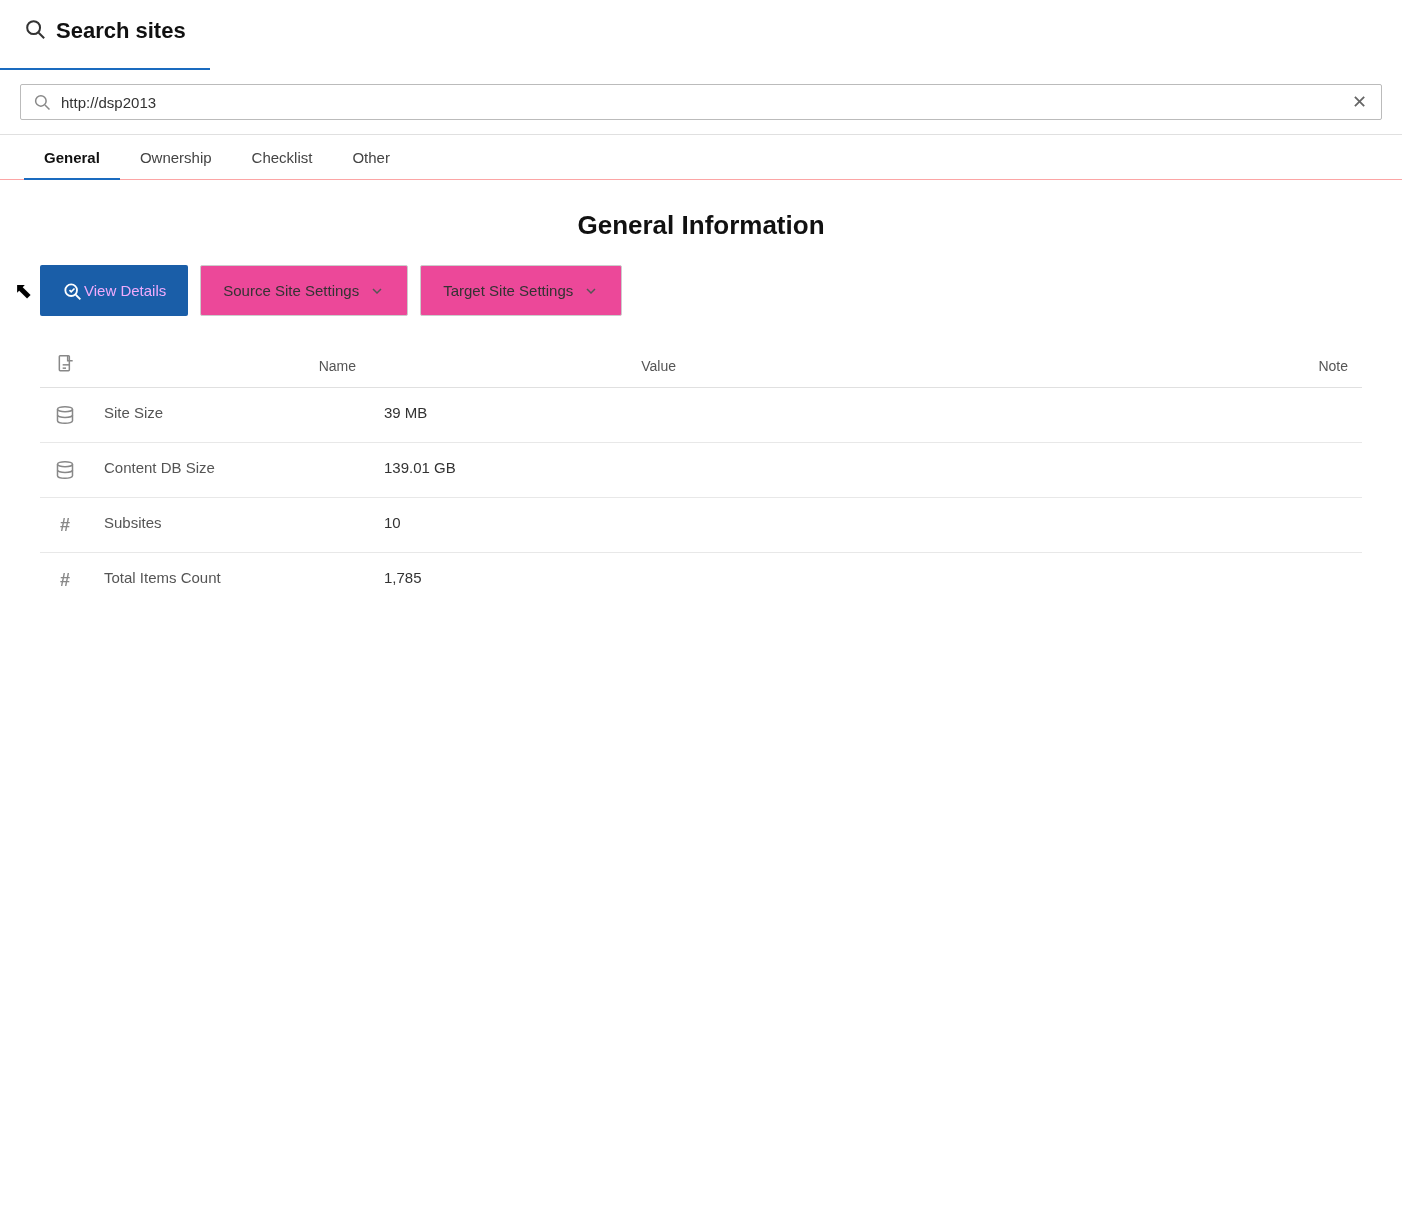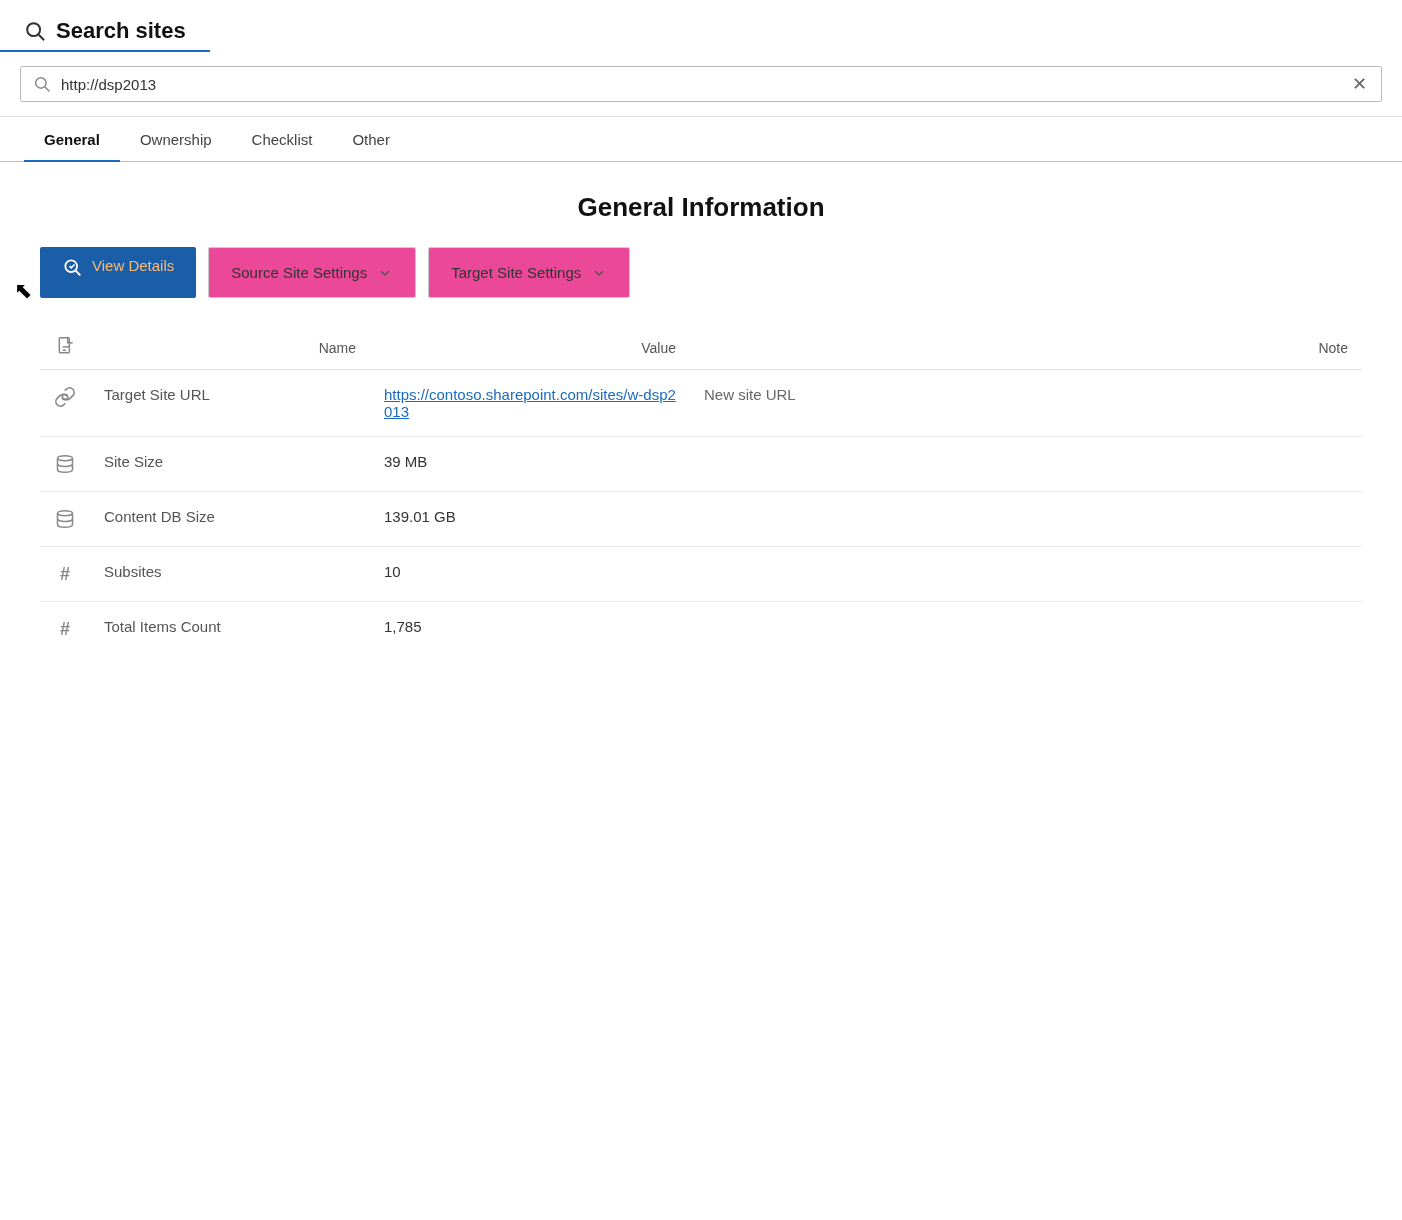--- a/index.html
+++ b/index.html
@@ -11,26 +11,25 @@
     }
 
     .header {
       padding: 18px 24px 0 24px;
       border-bottom: 2px solid #1a6bbf;
       display: inline-block;
       margin-bottom: 0;
     }
     .header-title {
       display: flex;
-      align-items: center;
       gap: 10px;
       font-size: 22px;
       font-weight: 600;
       color: #111;
-      padding-bottom: 6px;
+      padding-bottom: 24px;
     }
     .header-title .search-icon-svg {
       width: 22px;
       height: 22px;
     }
 
     .search-bar-wrapper {
       padding: 14px 20px;
       border-bottom: 1px solid #e0e0e0;
     }
@@ -96,27 +95,28 @@
     }
 
     .action-buttons {
       display: flex;
       gap: 12px;
       margin-bottom: 28px;
     }
 
     .btn-primary {
       background: #1a5ea8;
-      color: #fdba74;
+      color: #f0abfc;
       border: none;
       padding: 10px 22px;
       font-size: 15px;
       cursor: pointer;
       display: flex;
-      gap: 10px;
+      align-items: center;
+      gap: 2px;
       border-radius: 2px;
       font-weight: 500;
     }
     .btn-primary .btn-icon {
       width: 20px;
       height: 20px;
     }
 
     .btn-secondary {
       background: #ec4899;
@@ -274,36 +274,20 @@
           </th>
           <th class="col-name">Name</th>
           <th class="col-value">Value</th>
           <th class="col-note">Note</th>
         </tr>
       </thead>
       <tbody id="table-body">
           <tr>
       <td class="col-icon">
         <div class="row-icon">
-                <svg width="22" height="22" viewBox="0 0 24 24" fill="none" stroke="#888" stroke-width="1.8">
-        <circle cx="12" cy="12" r="3"></circle>
-        <path d="M10 13a5 5 0 0 0 7.54.54l3-3a5 5 0 0 0-7.07-7.07l-1.72 1.71"></path>
-        <path d="M14 11a5 5 0 0 0-7.54-.54l-3 3a5 5 0 0 0 7.07 7.07l1.71-1.71"></path>
-      </svg>
-              </div>
-      </td>
-      <td class="col-name" style="color:#555;">Target Site URL</td>
-      <td class="col-value">
-        <span class="link-value">https://contoso.sharepoint.com/sites/w-dsp2013</span>
-      </td>
-      <td class="col-note" style="color:#666;">New site URL</td>
-    </tr>
-          <tr>
-      <td class="col-icon">
-        <div class="row-icon">
                 <svg width="20" height="20" viewBox="0 0 24 24" fill="none" stroke="#888" stroke-width="1.8">
         <ellipse cx="12" cy="5" rx="9" ry="3"></ellipse>
         <path d="M21 12c0 1.66-4.03 3-9 3s-9-1.34-9-3"></path>
         <path d="M3 5v14c0 1.66 4.03 3 9 3s9-1.34 9-3V5"></path>
       </svg>
               </div>
       </td>
       <td class="col-name" style="color:#555;">Site Size</td>
       <td class="col-value">
         <span>39 MB</span>

